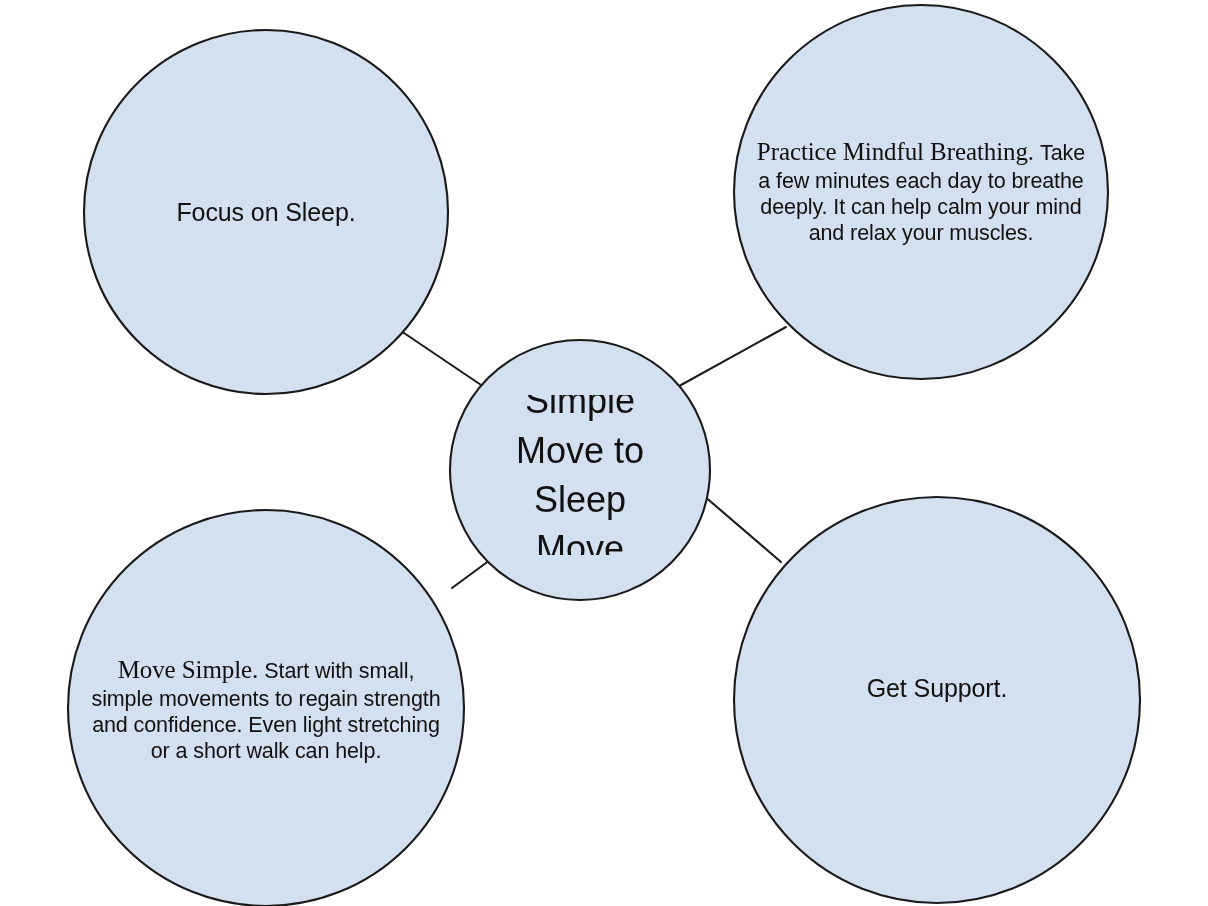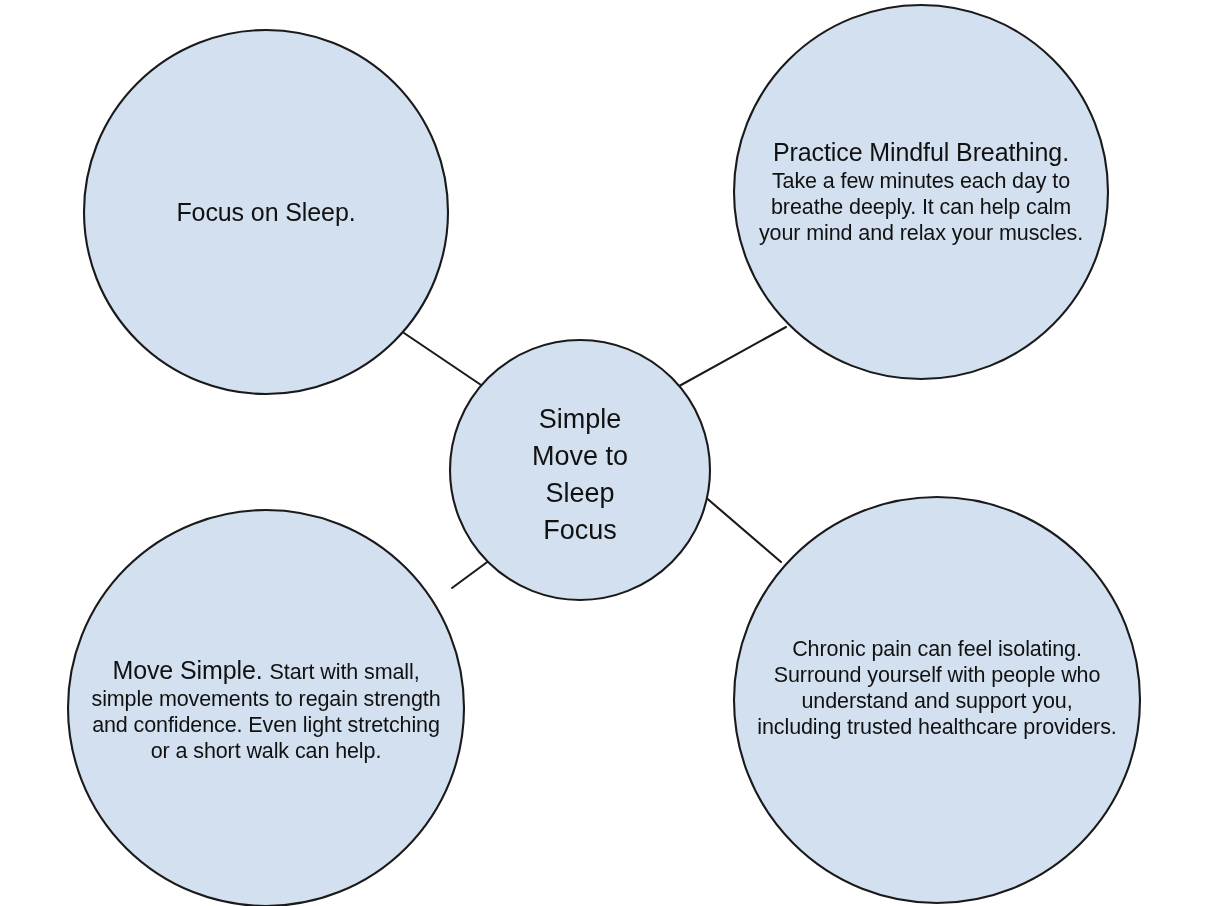--- a/index.html
+++ b/index.html
@@ -62,24 +62,24 @@
     font-weight: 400;
   }
   .node-body {
     font-size: 21.5px;
     font-weight: 400;
   }
   
   .tl .node-title { display: block; }
   
   .tr .node-title,
-  .bl .node-title { display: inline; }
+  .bl .node-title { display: inline; font-family: Liberation Serif, serif; }
   .br .node-title { display: block; }
   .center-text {
-    font-size: 27px;
+    font-size: 36px;
     font-weight: 400;
     line-height: 1.37;
     text-align: center;
     font-family: "Liberation Sans", sans-serif;
     color: #111111;
   }
 </style>
 </head>
 <body>
 
@@ -116,21 +116,21 @@
     </g>
 
     <g>
       <circle class="node-circle" cx="580" cy="470" r="130"></circle>
       <foreignObject x="470" y="395" width="220" height="160">
         <div xmlns="http://www.w3.org/1999/xhtml" class="node-text-wrap">
           <div class="center-text">
             <div>Simple</div>
             <div>Move to</div>
             <div>Sleep</div>
-            <div>Focus</div>
+            <div>Move</div>
           </div>
         </div>
       </foreignObject>
     </g>
 
     <g>
       <circle class="node-circle" cx="266" cy="708" r="198"></circle>
       <foreignObject x="86" y="560" width="360" height="300">
         <div xmlns="http://www.w3.org/1999/xhtml" class="node-text-wrap">
           <div class="node-text bl">
@@ -138,20 +138,20 @@
           </div>
         </div>
       </foreignObject>
     </g>
 
     <g>
       <circle class="node-circle" cx="937" cy="700" r="203"></circle>
       <foreignObject x="757" y="528" width="360" height="320">
         <div xmlns="http://www.w3.org/1999/xhtml" class="node-text-wrap">
           <div class="node-text br">
-            <span class="node-body">Chronic pain can feel isolating. Surround yourself with people who understand and support you, including trusted healthcare providers.</span>
+            <span class="node-title">Get Support.</span>
           </div>
         </div>
       </foreignObject>
     </g>
 
   </svg>
 </div>
 
 </body></html>

